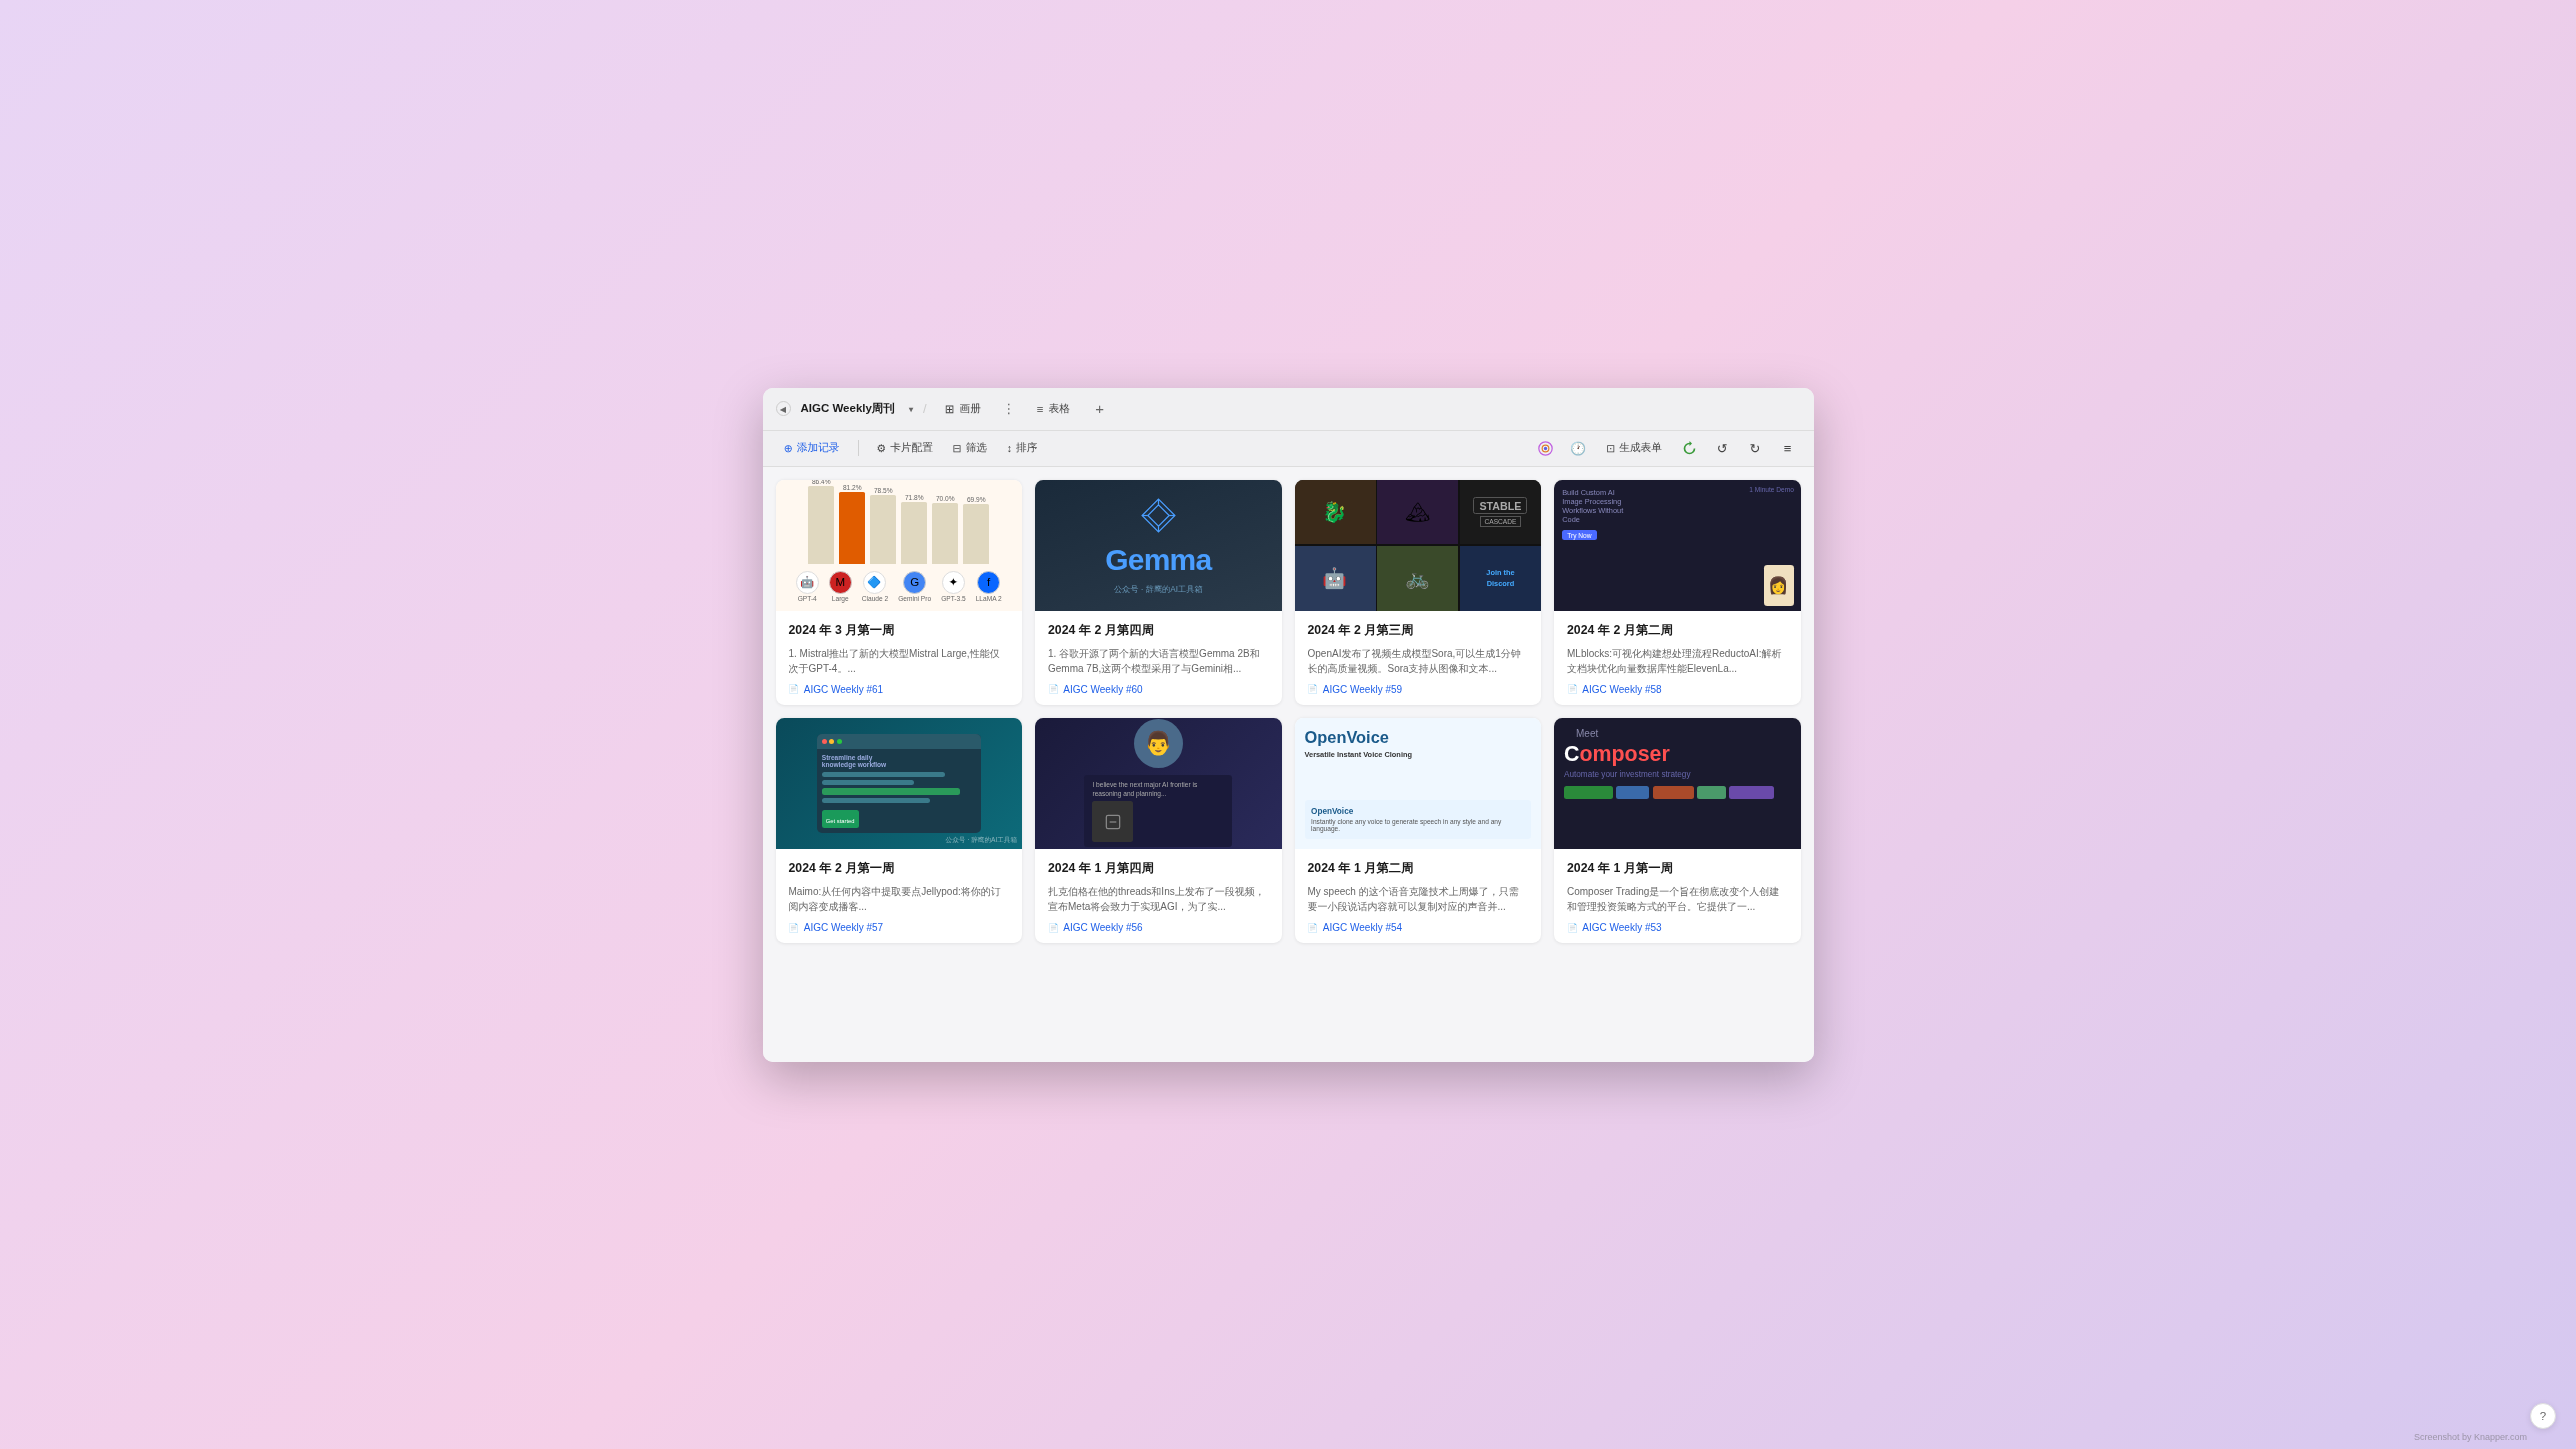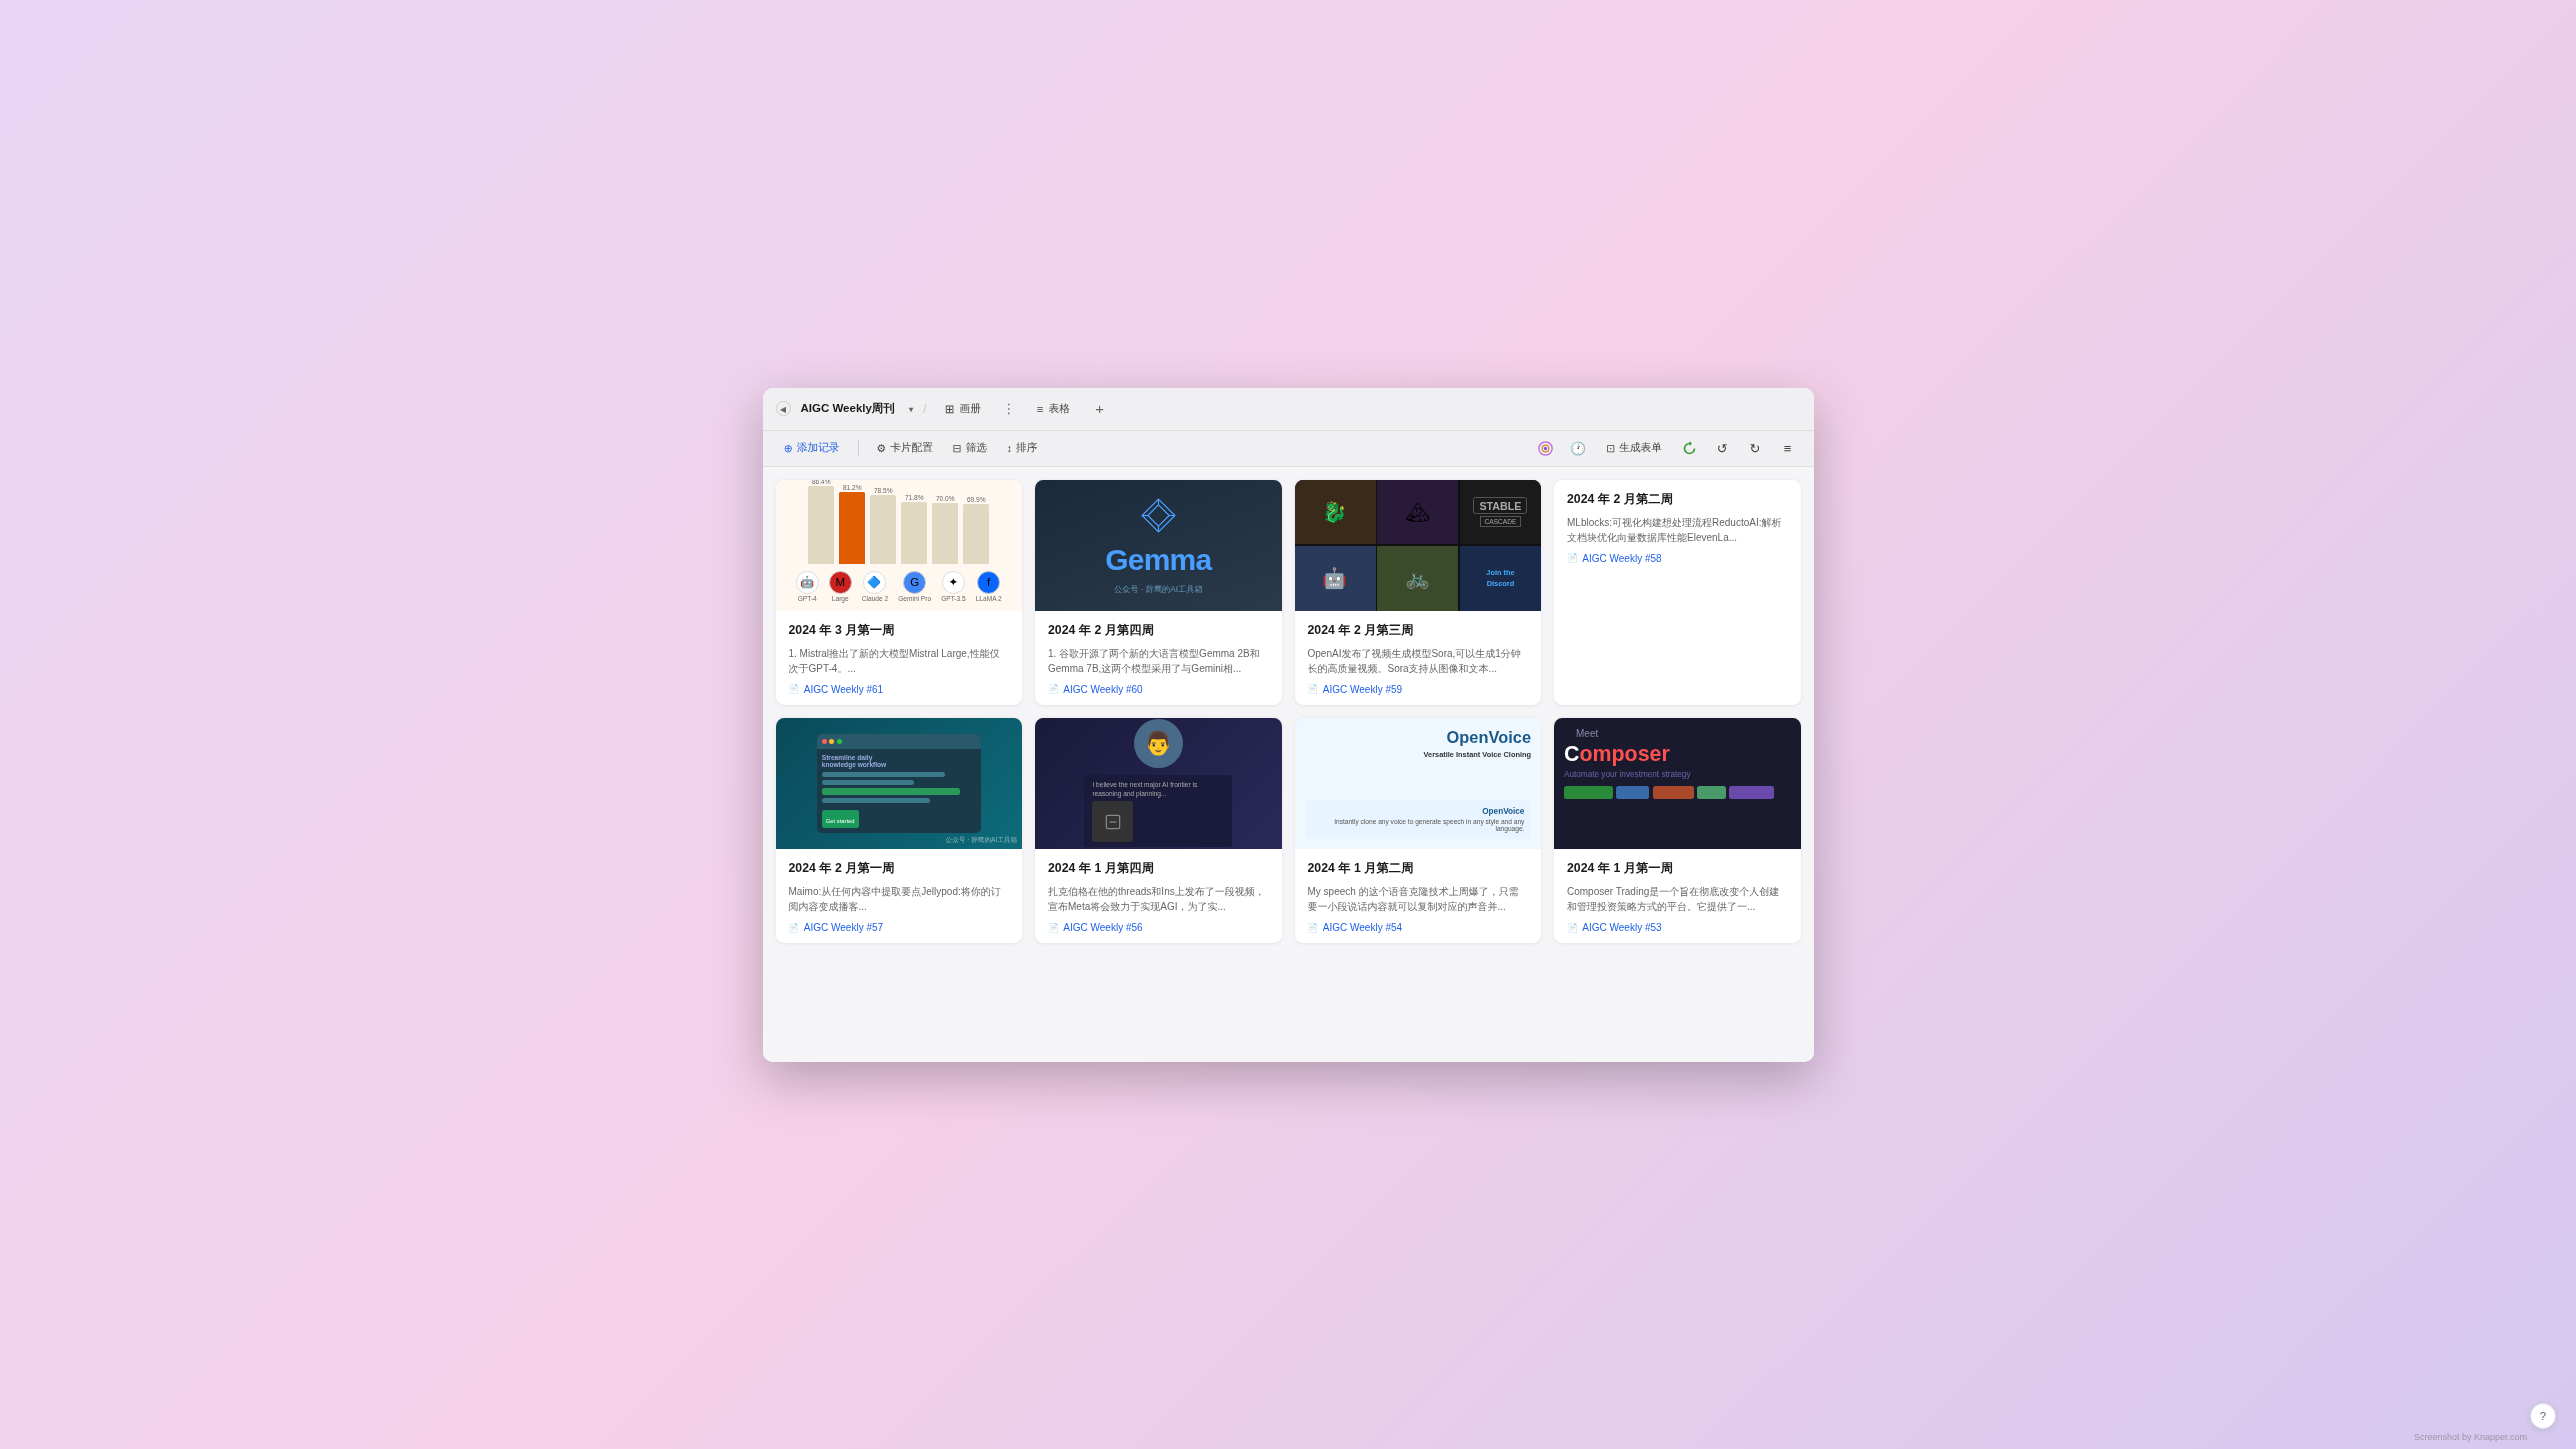--- a/index.html
+++ b/index.html
@@ -400,20 +400,32 @@
           <div class="card-title">2024 年 2 月第三周</div>
           <div class="card-desc">OpenAI发布了视频生成模型Sora,可以生成1分钟长的高质量视频。Sora支持从图像和文本...</div>
           <div class="card-link">
             <span class="card-link-icon">📄</span>
             <span>AIGC Weekly #59</span>
           </div>
         </div>
       </div>
 
       <div class="card">
+        <div class="card-image">
+          <div class="img-mlblocks">
+            <div style="font-size:7.4px;color:#8888bb;margin-bottom:3.3px;">Build Custom AI<br>Image Processing<br>Workflows Without<br>Code</div>
+            <div style="display:flex;gap:3.3px;align-items:center;">
+              <div style="background:#4a6aff;font-size:6.6px;color:#fff;padding:1.6px 5px;border-radius:2.5px;">Try Now</div>
+            </div>
+            <div style="position:absolute;bottom:5px;right:6.6px;">
+              <div style="width:30px;height:41px;background:#f0e0c0;border-radius:3.3px;display:flex;align-items:center;justify-content:center;font-size:16.4px;">👩</div>
+            </div>
+            <div style="position:absolute;top:6.6px;right:6.6px;font-size:6.6px;color:#6666aa;">1 Minute Demo</div>
+          </div>
+        </div>
         <div class="card-body">
           <div class="card-title">2024 年 2 月第二周</div>
           <div class="card-desc">MLblocks:可视化构建想处理流程ReductoAI:解析文档块优化向量数据库性能ElevenLa...</div>
           <div class="card-link">
             <span class="card-link-icon">📄</span>
             <span>AIGC Weekly #58</span>
           </div>
         </div>
       </div>
 
@@ -473,21 +485,21 @@
           <div class="card-link">
             <span class="card-link-icon">📄</span>
             <span>AIGC Weekly #56</span>
           </div>
         </div>
       </div>
 
       <div class="card">
         <div class="card-image">
           <div class="img-openvoice">
-            <div style="display:flex;flex-direction:column;justify-content:space-between;height:100%;text-align:right;">
+            <div style="display:flex;flex-direction:column;justify-content:space-between;height:100%;">
               <div>
                 <div class="ov-title">OpenVoice</div>
                 <div style="font-size:7.4px;font-weight:600;color:#333;margin-bottom:1.6px;">Versatile Instant Voice Cloning</div>
               </div>
               <div style="background:#e8f4ff;border-radius:3.3px;padding:6.6px;">
                 <div style="font-size:8.2px;font-weight:700;color:#1a5a8a;">OpenVoice</div>
                 <div style="font-size:6.6px;color:#555;margin-top:2.5px;">Instantly clone any voice to generate speech in any style and any language.</div>
               </div>
             </div>
           </div>

